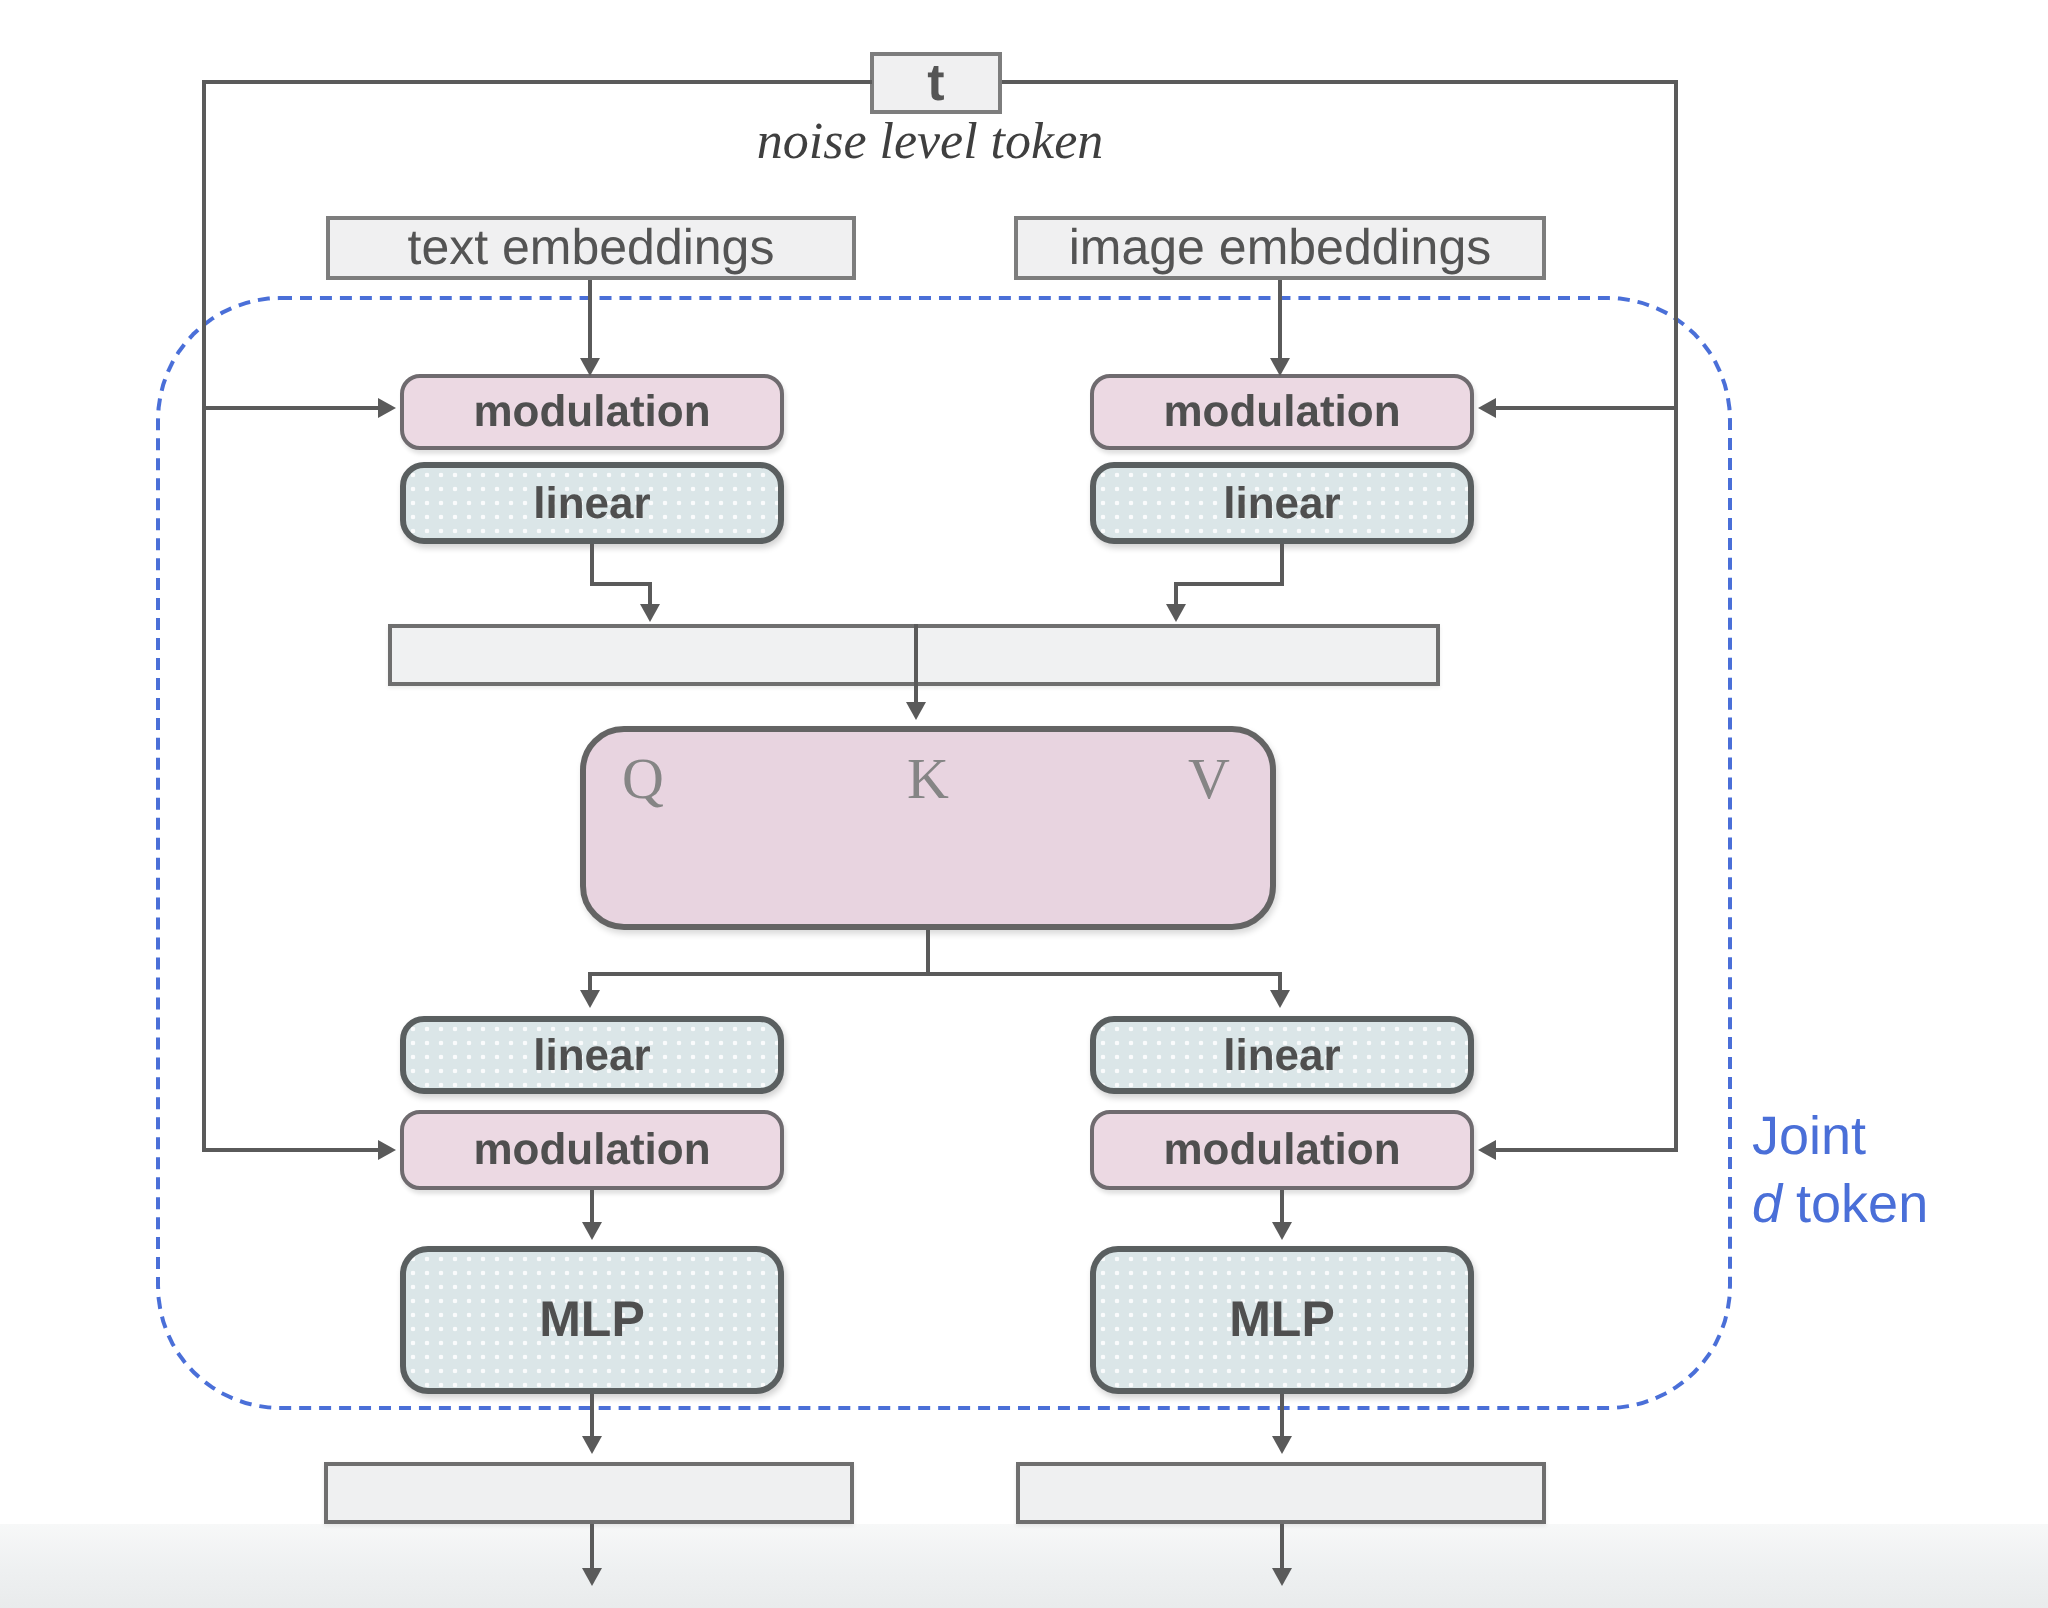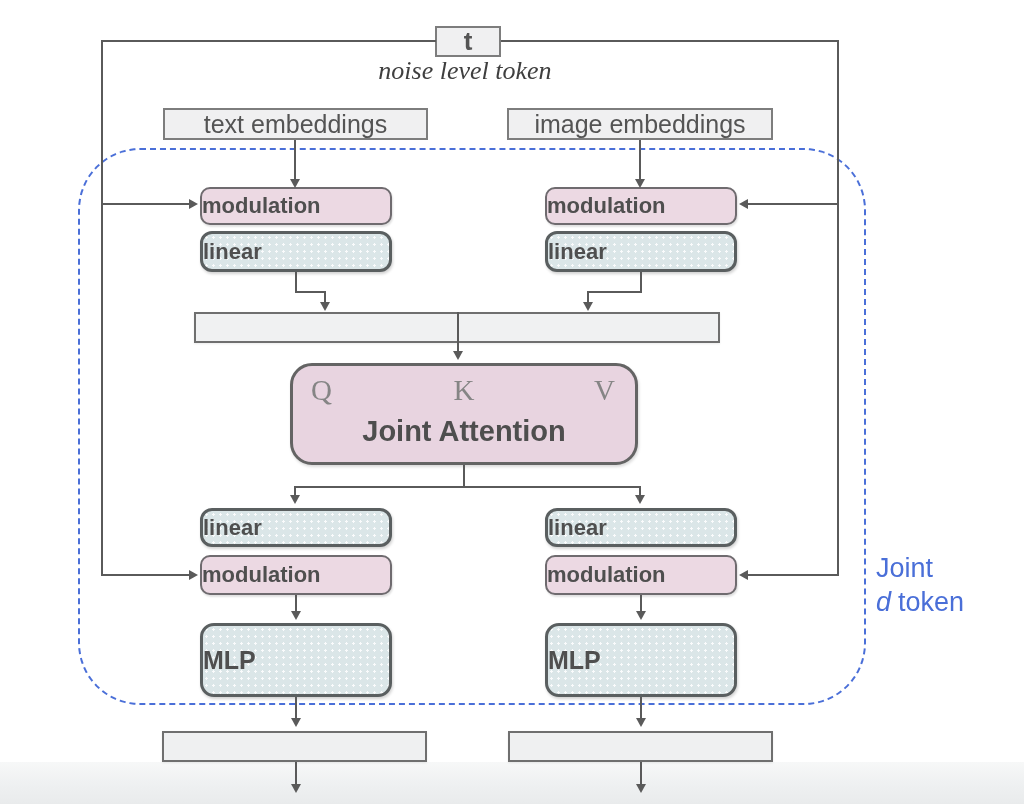--- a/index.html
+++ b/index.html
@@ -10,21 +10,21 @@
   }
   html,body{margin:0;padding:0;background:#ffffff;}
   #canvas{position:relative;width:1024px;height:804px;background:#ffffff;overflow:hidden;
           font-family:"Liberation Sans", sans-serif;}
   .abs{position:absolute;}
   .line{position:absolute;background:var(--line);}
   .ah{position:absolute;width:0;height:0;}
   .ah.down{border-left:5px solid transparent;border-right:5px solid transparent;border-top:9px solid var(--line);}
   .ah.right{border-top:5px solid transparent;border-bottom:5px solid transparent;border-left:9px solid var(--line);}
   .ah.left{border-top:5px solid transparent;border-bottom:5px solid transparent;border-right:9px solid var(--line);}
-  .pill{position:absolute;display:flex;align-items:center;
+  .pill{position:absolute;display:flex;align-items:center;justify-content:center;
         font-weight:bold;color:var(--label);box-sizing:border-box;}
   .pill.pink{background:var(--pink);border:2px solid var(--pink-border);border-radius:10px;
         font-size:22px;box-shadow:1px 2px 2px rgba(0,0,0,0.12);}
   .pill.blue{background-color:var(--blue-box);
         background-image:radial-gradient(rgba(255,255,255,0.85) 1px, rgba(0,0,0,0) 1.3px);
         background-size:7px 7px;
         border:3px solid var(--blue-box-border);border-radius:12px;
         font-size:22px;box-shadow:1px 2px 3px rgba(0,0,0,0.18);}
   .graybox{position:absolute;background:var(--gray-box);border:2px solid var(--gray-box-border);
         box-sizing:border-box;display:flex;align-items:center;justify-content:center;color:#555555;}
@@ -78,21 +78,20 @@
   <div class="pill blue" style="left:545px;top:231px;width:192px;height:41px;">
     <span>linear</span>
   </div>
 
   <div class="bar" style="left:194px;top:312px;width:526px;height:31px;"></div>
 
   <div id="ja-box" style="left:290px;top:363px;width:348px;height:102px;">
     <span class="qkv" style="left:18px;">Q</span>
     <span class="qkv" style="left:50%;transform:translateX(-50%);">K</span>
     <span class="qkv" style="right:20px;">V</span>
-    <div id="ja-title">Joint Attention</div>
   </div>
 
   <div class="pill blue" style="left:200px;top:508px;width:192px;height:39px;">
     <span>linear</span>
   </div>
   <div class="pill pink" style="left:200px;top:555px;width:192px;height:40px;">
     <span>modulation</span>
   </div>
   <div class="pill blue" style="left:200px;top:623px;width:192px;height:74px;font-size:25px;border-radius:14px;">
     <span>MLP</span>

